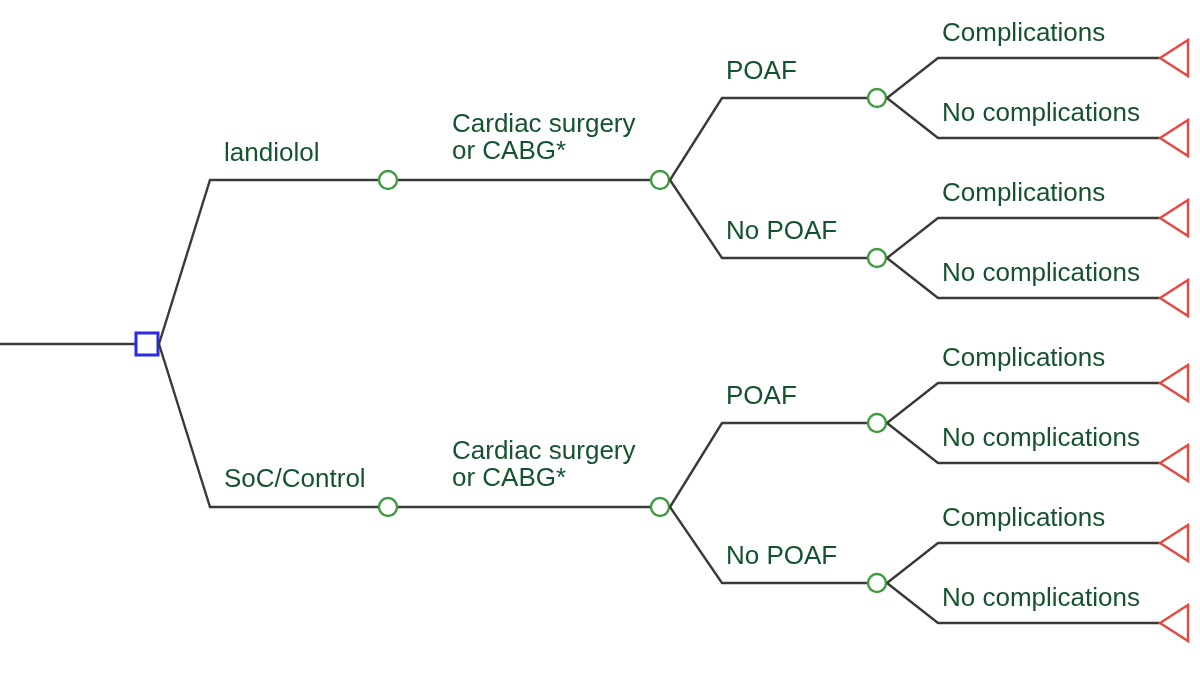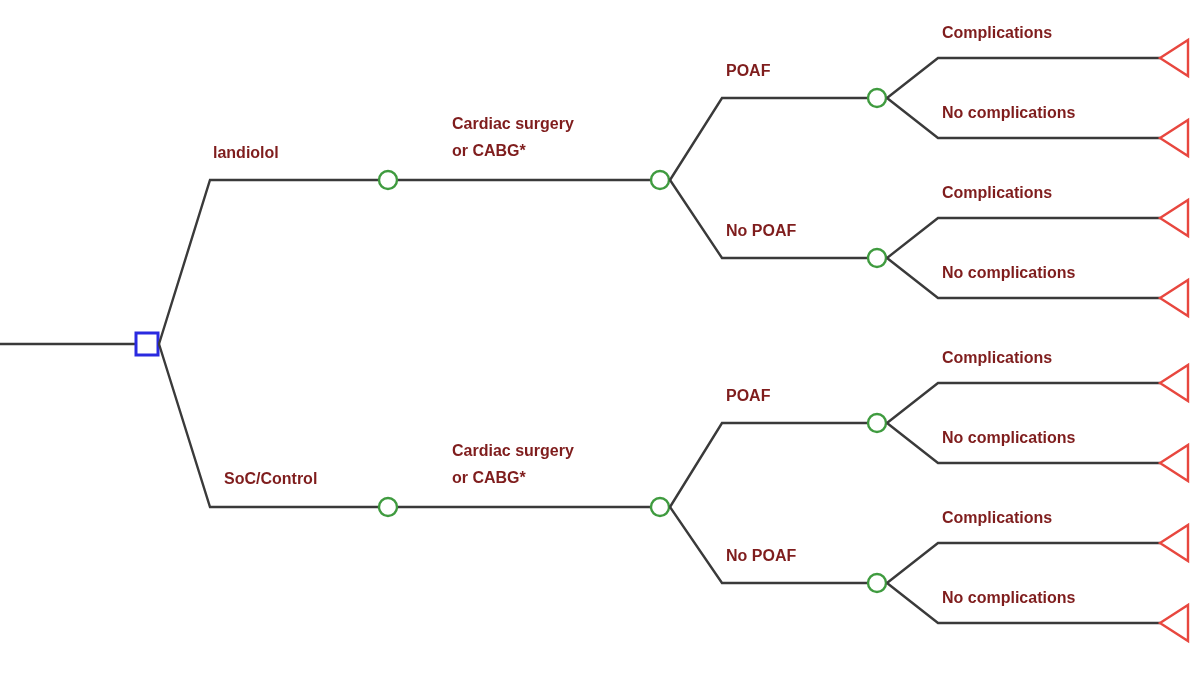--- a/index.html
+++ b/index.html
@@ -45,26 +45,25 @@
   }
   .terminal-node {
     fill: #ffffff;
     stroke: #e8473f;
     stroke-width: 2.4;
     stroke-linejoin: miter;
   }
   .tree-label {
     position: absolute;
     font-family: "Liberation Sans", sans-serif;
-    font-size: 16px;
+    font-size: 26px;
     line-height: 25px;
-    color: #7f1d1d;
+    color: #14532d;
     white-space: pre;
     letter-spacing: 0px;
-    font-weight: bold;
   }
   .tree-label.two-line {
     line-height: 27px;
   }
 </style>
 </head>
 <body>
 
 <div id="canvas">
 
@@ -115,21 +114,21 @@
     <path class="terminal-node" d="M 1160 463 L 1188 445 L 1188 481 Z"></path>
 
     <path class="branch-line" d="M 887 583 L 938 543 L 1160 543"></path>
     <path class="terminal-node" d="M 1160 543 L 1188 525 L 1188 561 Z"></path>
 
     <path class="branch-line" d="M 887 583 L 938 623 L 1160 623"></path>
     <path class="terminal-node" d="M 1160 623 L 1188 605 L 1188 641 Z"></path>
 
   </svg>
 
-  <div class="tree-label" style="left:213px; top:140px;">landiolol</div>
+  <div class="tree-label" style="left:224px; top:140px;">landiolol</div>
 
   <div class="tree-label two-line" style="left:452px; top:110px;"><span>Cardiac surgery</span><br><span>or CABG*</span></div>
 
   <div class="tree-label" style="left:726px; top:58px;">POAF</div>
 
   <div class="tree-label" style="left:726px; top:218px;">No POAF</div>
 
   <div class="tree-label" style="left:942px; top:20px;">Complications</div>
 
   <div class="tree-label" style="left:942px; top:100px;">No complications</div>

